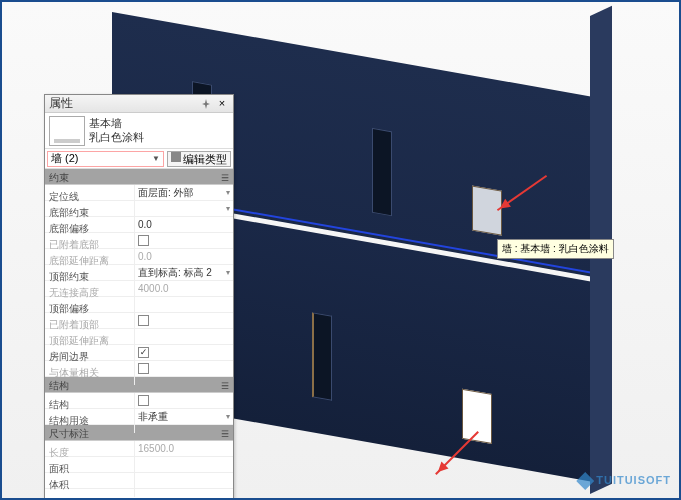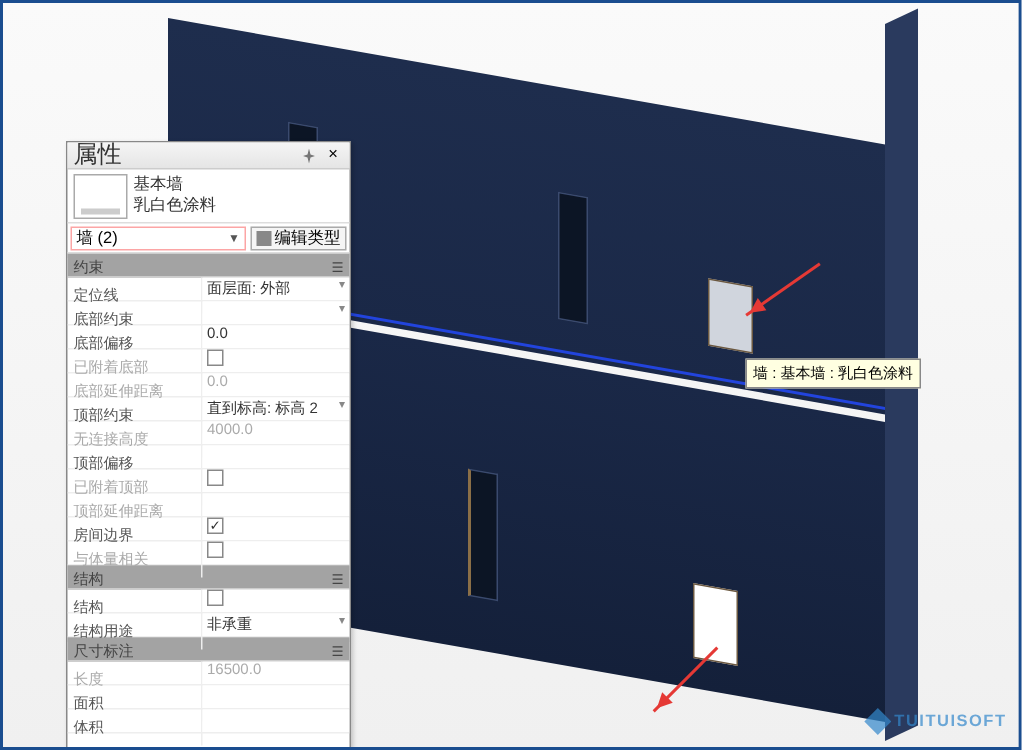--- a/index.html
+++ b/index.html
@@ -16,38 +16,38 @@
 .tooltip{position:absolute;left:495px;top:237px;background:#ffffe1;border:1px solid #888;padding:2px 4px;font-size:10px;z-index:50}
 .arrow{position:absolute;width:60px;height:2px;background:#e53935;z-index:40}
 .arrow::before{content:"";position:absolute;left:-2px;top:-4px;border:5px solid transparent;border-right:10px solid #e53935}
 .ar1{left:490px;top:190px;transform:rotate(-35deg)}
 .ar2{left:425px;top:450px;transform:rotate(-45deg)}
 .watermark{position:absolute;right:8px;bottom:8px;opacity:.7;font-size:12px;color:#3388cc;font-weight:bold;letter-spacing:1px}
 .wm-icon{display:inline-block;width:18px;height:18px;background:#3388cc;clip-path:polygon(50% 0%,100% 50%,50% 100%,0% 50%);vertical-align:middle;margin-right:2px}
 
 .panel{position:absolute;left:42px;top:92px;width:190px;height:405px;background:#fff;border:1px solid #888;box-shadow:1px 1px 3px rgba(0,0,0,.2);z-index:100;display:flex;flex-direction:column}
 .panel-header{height:18px;background:linear-gradient(#f5f5f5,#e5e5e5);border-bottom:1px solid #ccc;display:flex;align-items:center;padding:0 4px}
-.panel-header .title{flex:1;font-size:16px;color:#333}
+.panel-header .title{flex:1;font-size:12px;color:#333}
 .panel-header .close{width:14px;height:14px;text-align:center;line-height:12px;cursor:pointer}
 .pin{width:10px;height:10px;margin-right:4px}
 .type-sel{height:36px;border-bottom:1px solid #ddd;display:flex;align-items:center;padding:2px 4px;gap:4px}
 .thumb{width:36px;height:30px;border:1px solid #aaa;background:#fff;position:relative}
 .thumb::after{content:"";position:absolute;left:4px;right:4px;top:22px;height:4px;background:#ccc}
 .type-labels{flex:1;line-height:1.2;color:#333}
 .selector-row{height:20px;border-bottom:1px solid #ddd;display:flex;align-items:center;padding:0 2px;gap:3px}
 .sel-dd{flex:1;height:16px;border:1px solid #fca5a5;background:#fff;padding:0 3px;display:flex;align-items:center;justify-content:space-between}
 .sel-dd .car{font-size:8px;color:#555}
-.edit-btn{height:16px;border:1px solid #aaa;background:#f5f5f5;padding:0 3px;display:flex;align-items:center;gap:2px;cursor:pointer}
+.edit-btn{height:16px;border:1px solid #aaa;background:#f5f5f5;padding:0 3px;display:flex;gap:2px;cursor:pointer}
 .mini-icon{width:10px;height:10px;background:#888}
 .props{flex:1;overflow:auto}
 .group-h{height:16px;background:#a3a3a3;border-top:3px solid #a3a3a3;border-bottom:1px solid #ccc;padding:0 4px;display:flex;align-items:center;font-size:10px;color:#444}
 .row{height:16px;display:flex;border-bottom:1px solid #eee}
 .row .lbl{width:90px;padding:12px 4px;display:flex;align-items:center;color:#555;font-size:10px;border-right:1px solid #eee;white-space:nowrap;overflow:hidden}
 .row .lbl.dim{color:#aaa}
-.row .val{flex:1;padding:0 3px;display:flex;align-items:flex-start;font-size:10px;color:#333;background:#fff}
+.row .val{flex:1;padding:0 3px;display:flex;align-items:center;font-size:10px;color:#333;background:#fff}
 .row .val.dim{color:#aaa}
 .row .val .dd{margin-left:auto;font-size:8px;color:#888}
 .chk{width:11px;height:11px;border:1px solid #888;display:inline-block;text-align:center;line-height:9px;font-size:9px;background:#fff}
 </style>
 </head>
 <body>
 
 <div class="viewport">
   <div class="wall wall-top">
     <div class="opening door" style="left:80px;top:55px"></div>

